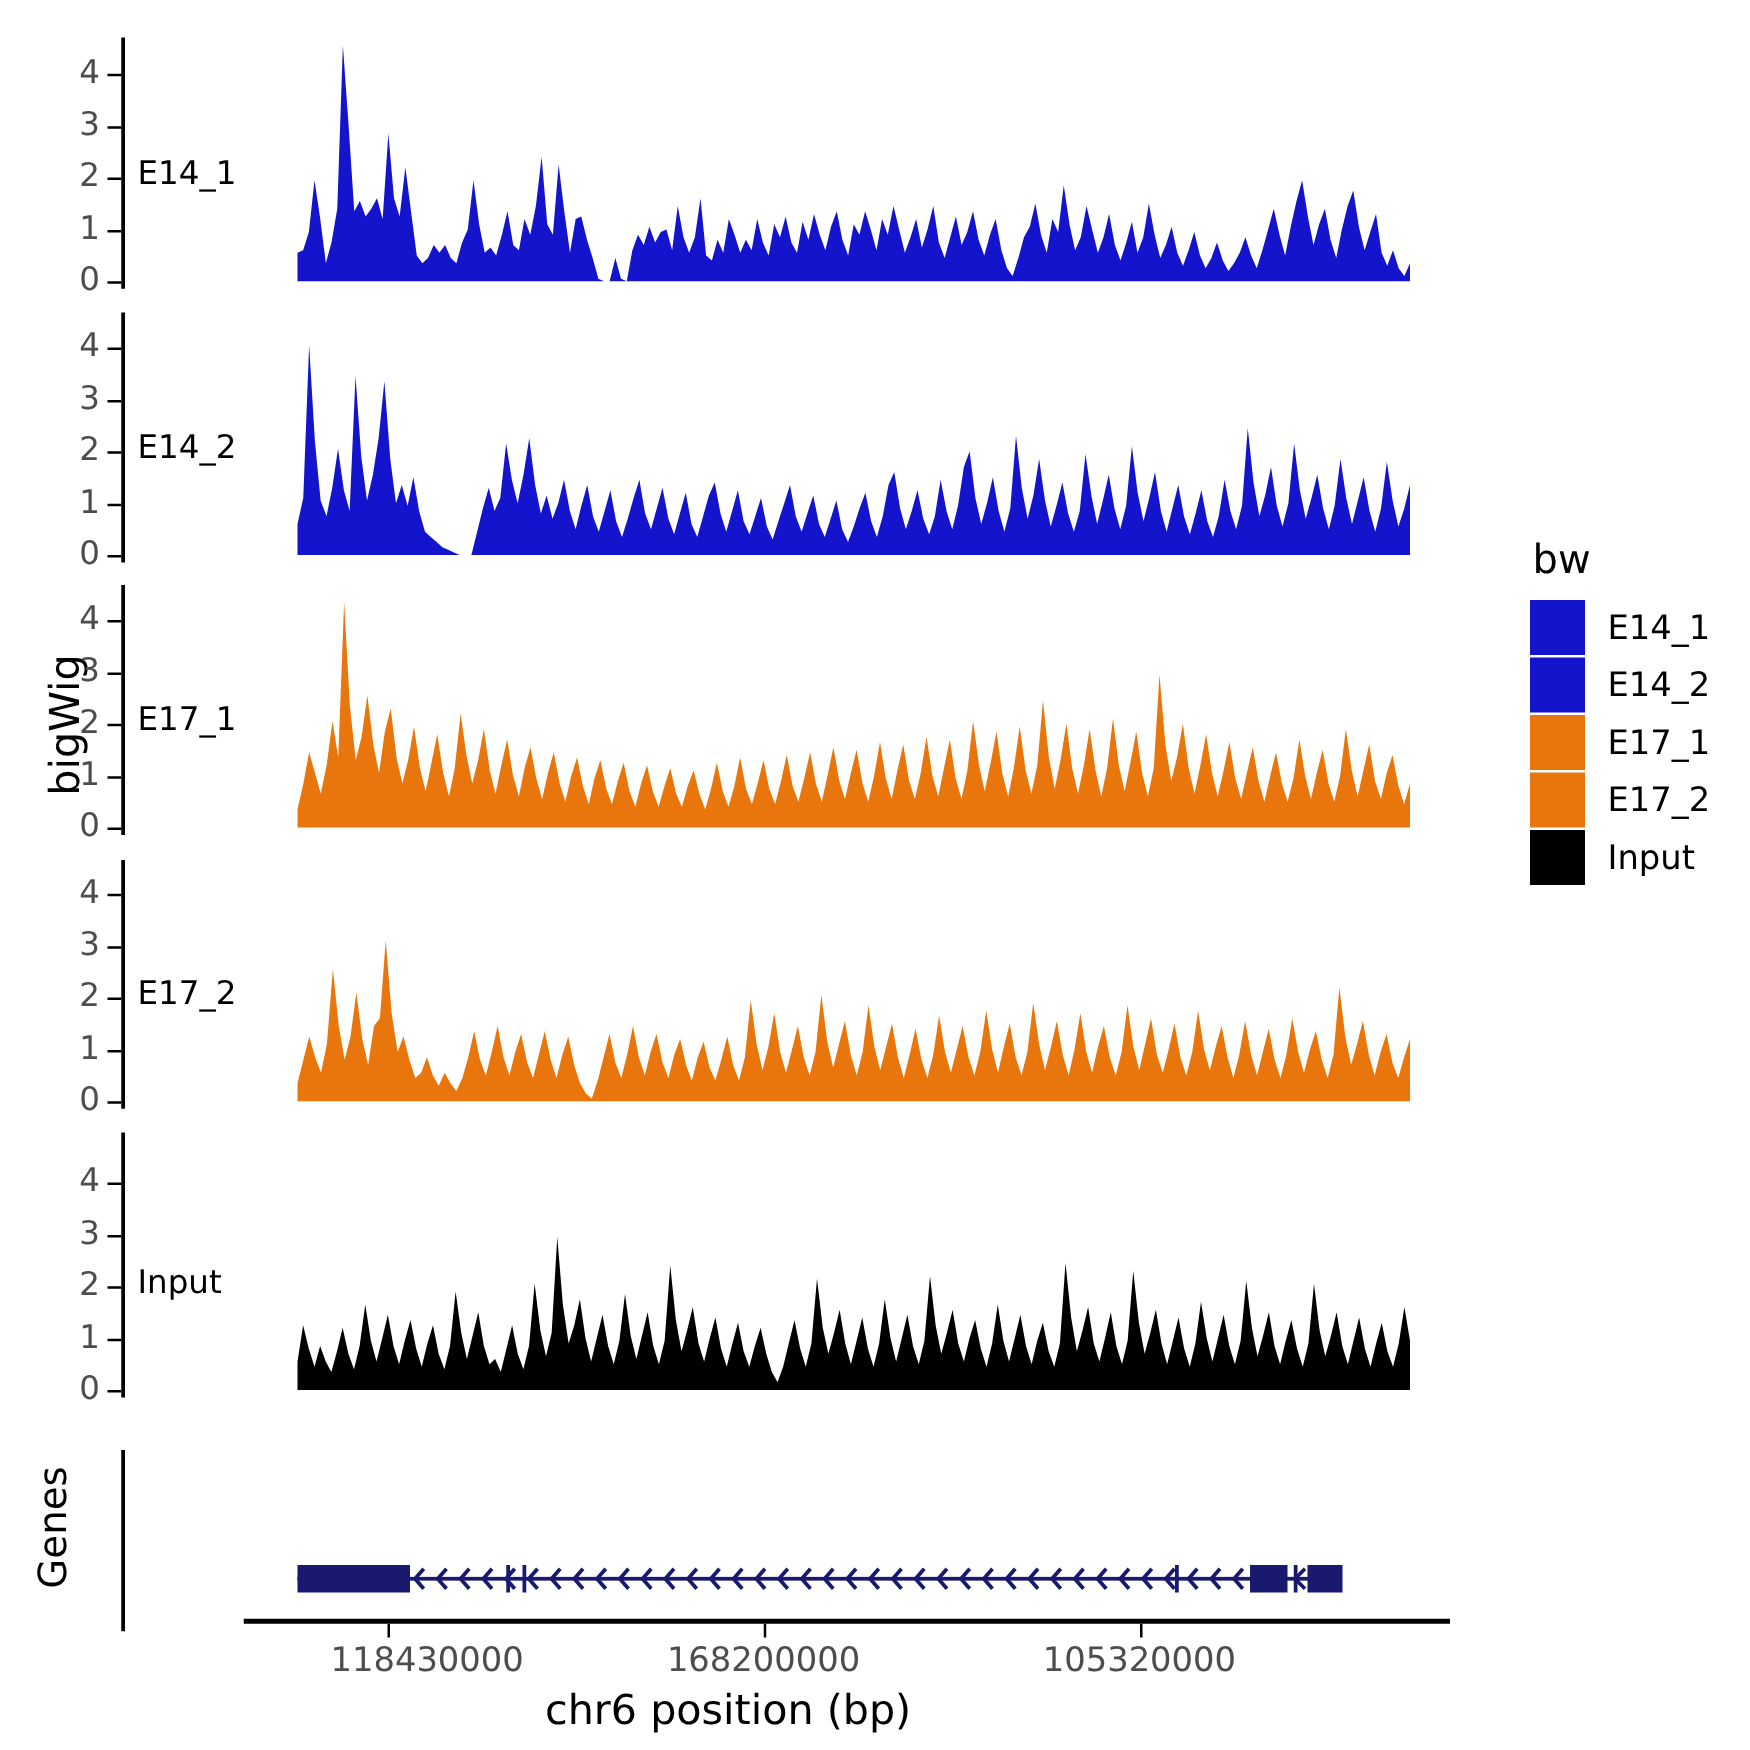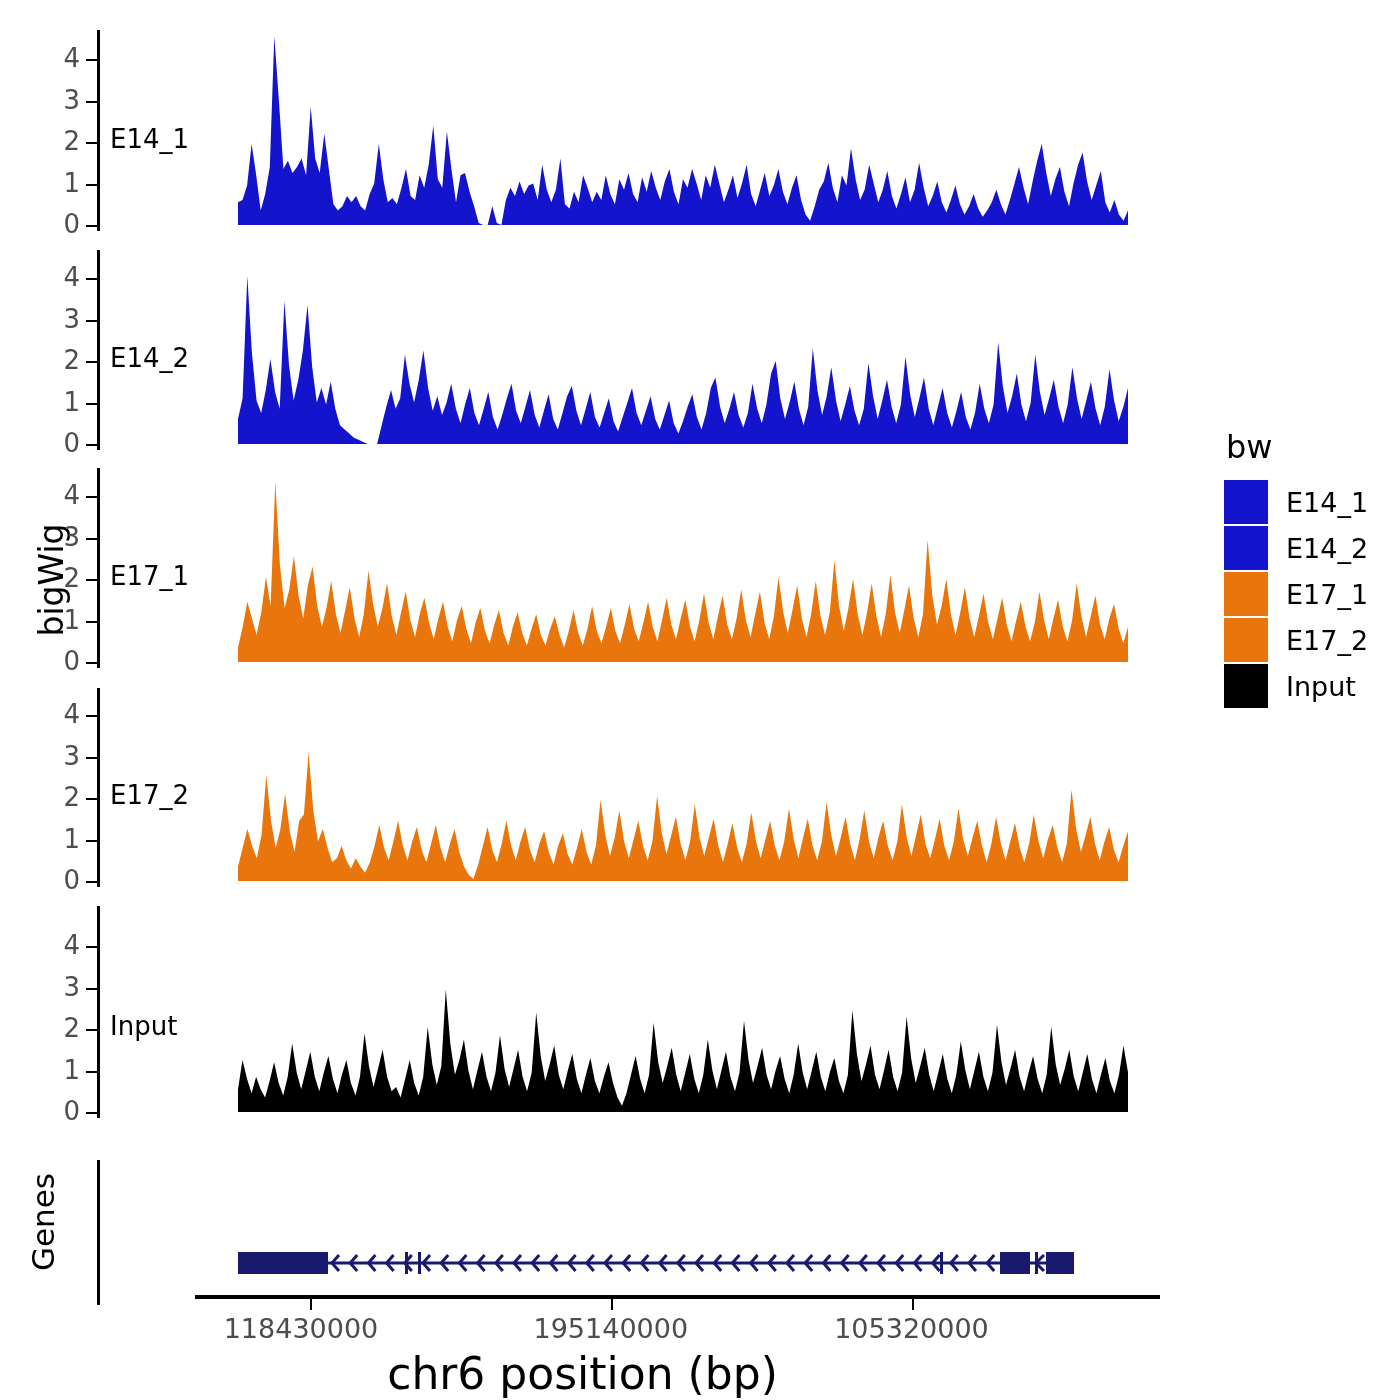--- a/index.html
+++ b/index.html
@@ -63,21 +63,21 @@
     position:absolute;left:195px;top:1295px;width:965px;height:4px;background:#000;
   }
   .xtick{position:absolute;top:1299px;width:2px;height:11px;background:#000;}
   .xticklab{
     position:absolute;top:1313px;
     font-size:27px;color:#4d4d4d;
     text-align:center;width:200px;
   }
   #xaxis-title{
     position:absolute;left:0;top:1348px;width:1165px;
-    text-align:center;font-size:44px;color:#000;
+    text-align:center;font-size:33px;color:#000;
   }
 
   
   #legend{position:absolute;left:1213px;top:428px;width:180px;margin-left:11px;}
   #legend-title{font-size:32px;color:#000;margin:0 0 14px 2px;}
   .legend-row{display:flex;align-items:center;height:44px;margin-bottom:2px;}
   .legend-swatch{width:44px;height:44px;flex:0 0 44px;}
   .legend-label{margin-left:18px;font-size:27px;color:#000;white-space:nowrap;}
 </style>
 </head>
@@ -224,23 +224,23 @@
         <polyline points="976.000000000001,105 969.000000000001,113 976.000000000001,121" fill="none" stroke="#191970" stroke-width="3"></polyline>
         <polyline points="994.2000000000011,105 987.2000000000011,113 994.2000000000011,121" fill="none" stroke="#191970" stroke-width="3"></polyline>
         <polyline points="1044,105 1036,113 1044,121" fill="none" stroke="#191970" stroke-width="3"></polyline>
       </svg>
   </div>
   <div class="ylab" id="genes-strip-title">Genes</div>
 
   <div id="xaxis-line"></div>
   <div id="xaxis-ticks">
       <div class="xtick" style="left: 310.162px;"></div>
-      <div class="xticklab" style="left: 201px;">118430000</div>
+      <div class="xticklab" style="left: 219px; text-align: right;">118430000</div>
       <div class="xtick" style="left: 610.838px;"></div>
-      <div class="xticklab" style="left: 510.838px;">195140000</div>
+      <div class="xticklab" style="left: 510.838px;">168200000</div>
       <div class="xtick" style="left: 911.514px;"></div>
       <div class="xticklab" style="left: 811.514px;">105320000</div>
     </div>
   <div id="xaxis-title">chr6 position (bp)</div>
 
   <div id="legend">
     <div id="legend-title">bw</div>
     <div id="legend-items">
         <div class="legend-row">
           <span class="legend-swatch" style="background: rgb(20, 20, 204);"></span>

